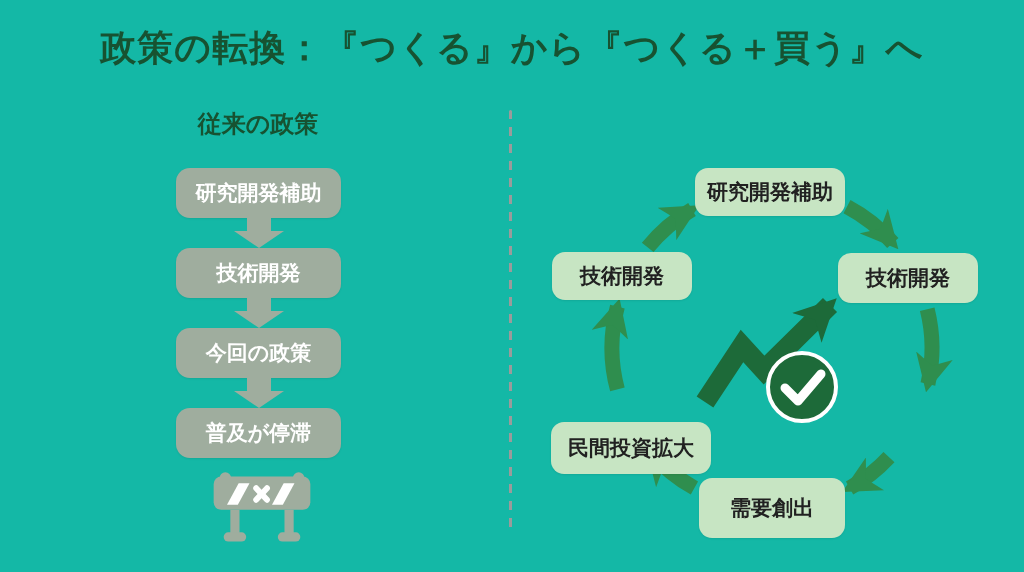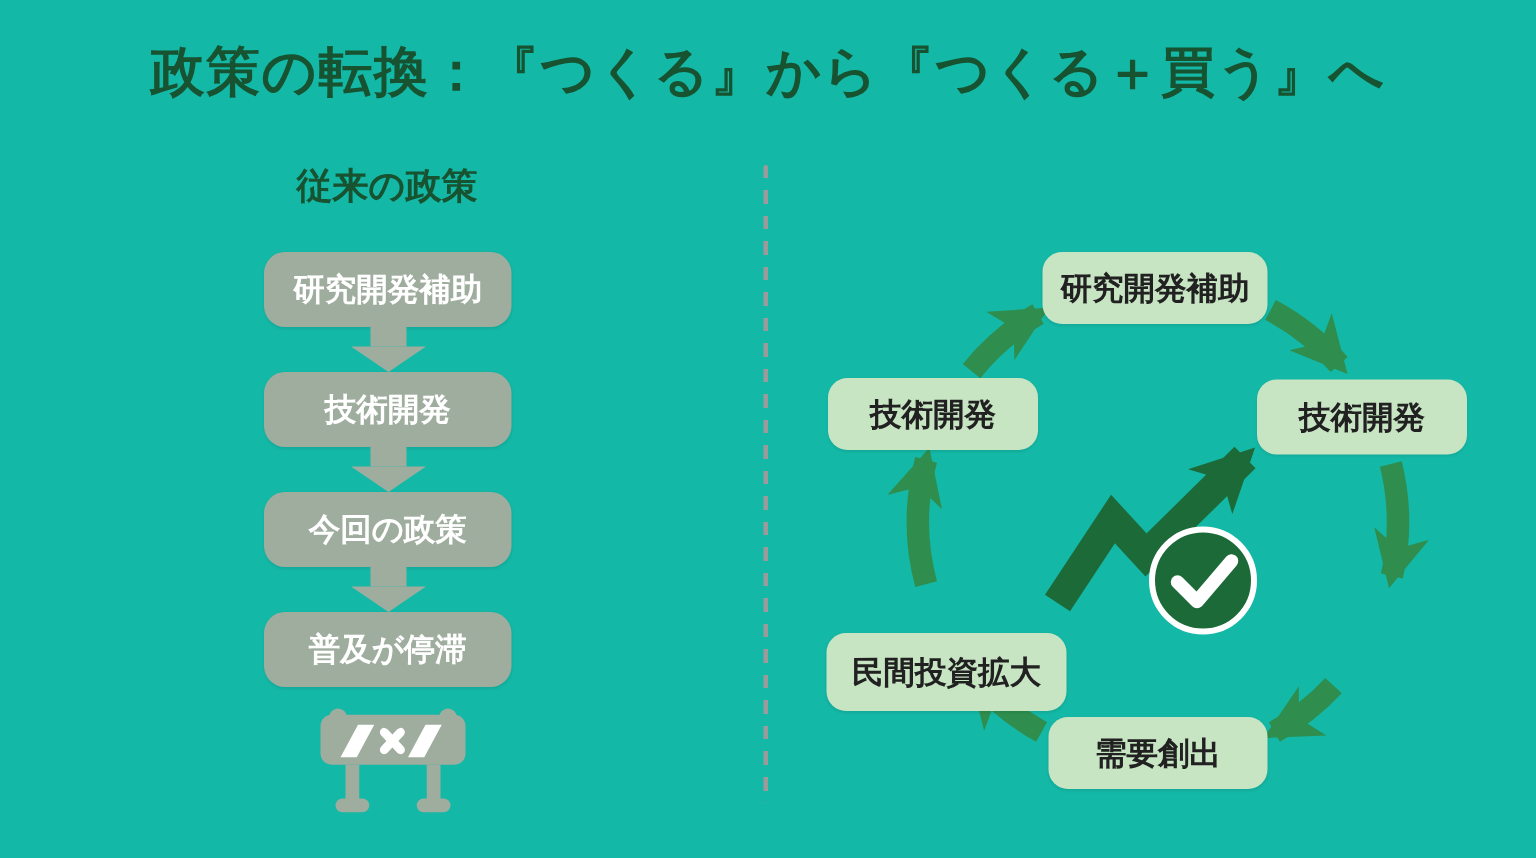--- a/index.html
+++ b/index.html
@@ -46,21 +46,21 @@
   .cycle-node{
     position:absolute;background:#c7e5c3;border-radius:13px;color:#212121;
     font-weight:bold;display:flex;align-items:center;justify-content:center;
     text-align:center;font-size:21px;box-shadow:0 1px 2px rgba(0,0,0,0.08);
     z-index:2;
   }
   .node-top{left:175px;top:18px;width:150px;height:48px;}
   .node-right{left:318px;top:103px;width:140px;height:50px;}
   .node-bottom-right{left:317px;top:238px;width:150px;height:64px;font-size:20px;line-height:1.35;}
   .node-bottom-right span{display:inline-block;width:112px;word-break:break-all;}
-  .node-bottom{left:179px;top:328px;width:146px;height:48px;}
+  .node-bottom{left:179px;top:328px;width:146px;height:60px;}
   .node-bottom-left{left:31px;top:246px;width:160px;height:52px;margin-top:26px;}
   .node-left{left:32px;top:102px;width:140px;height:48px;}
 </style>
 </head>
 <body>
 
 <div class="canvas">
 
   <div class="title">政策の転換：『つくる』から『つくる＋買う』へ</div>
 

